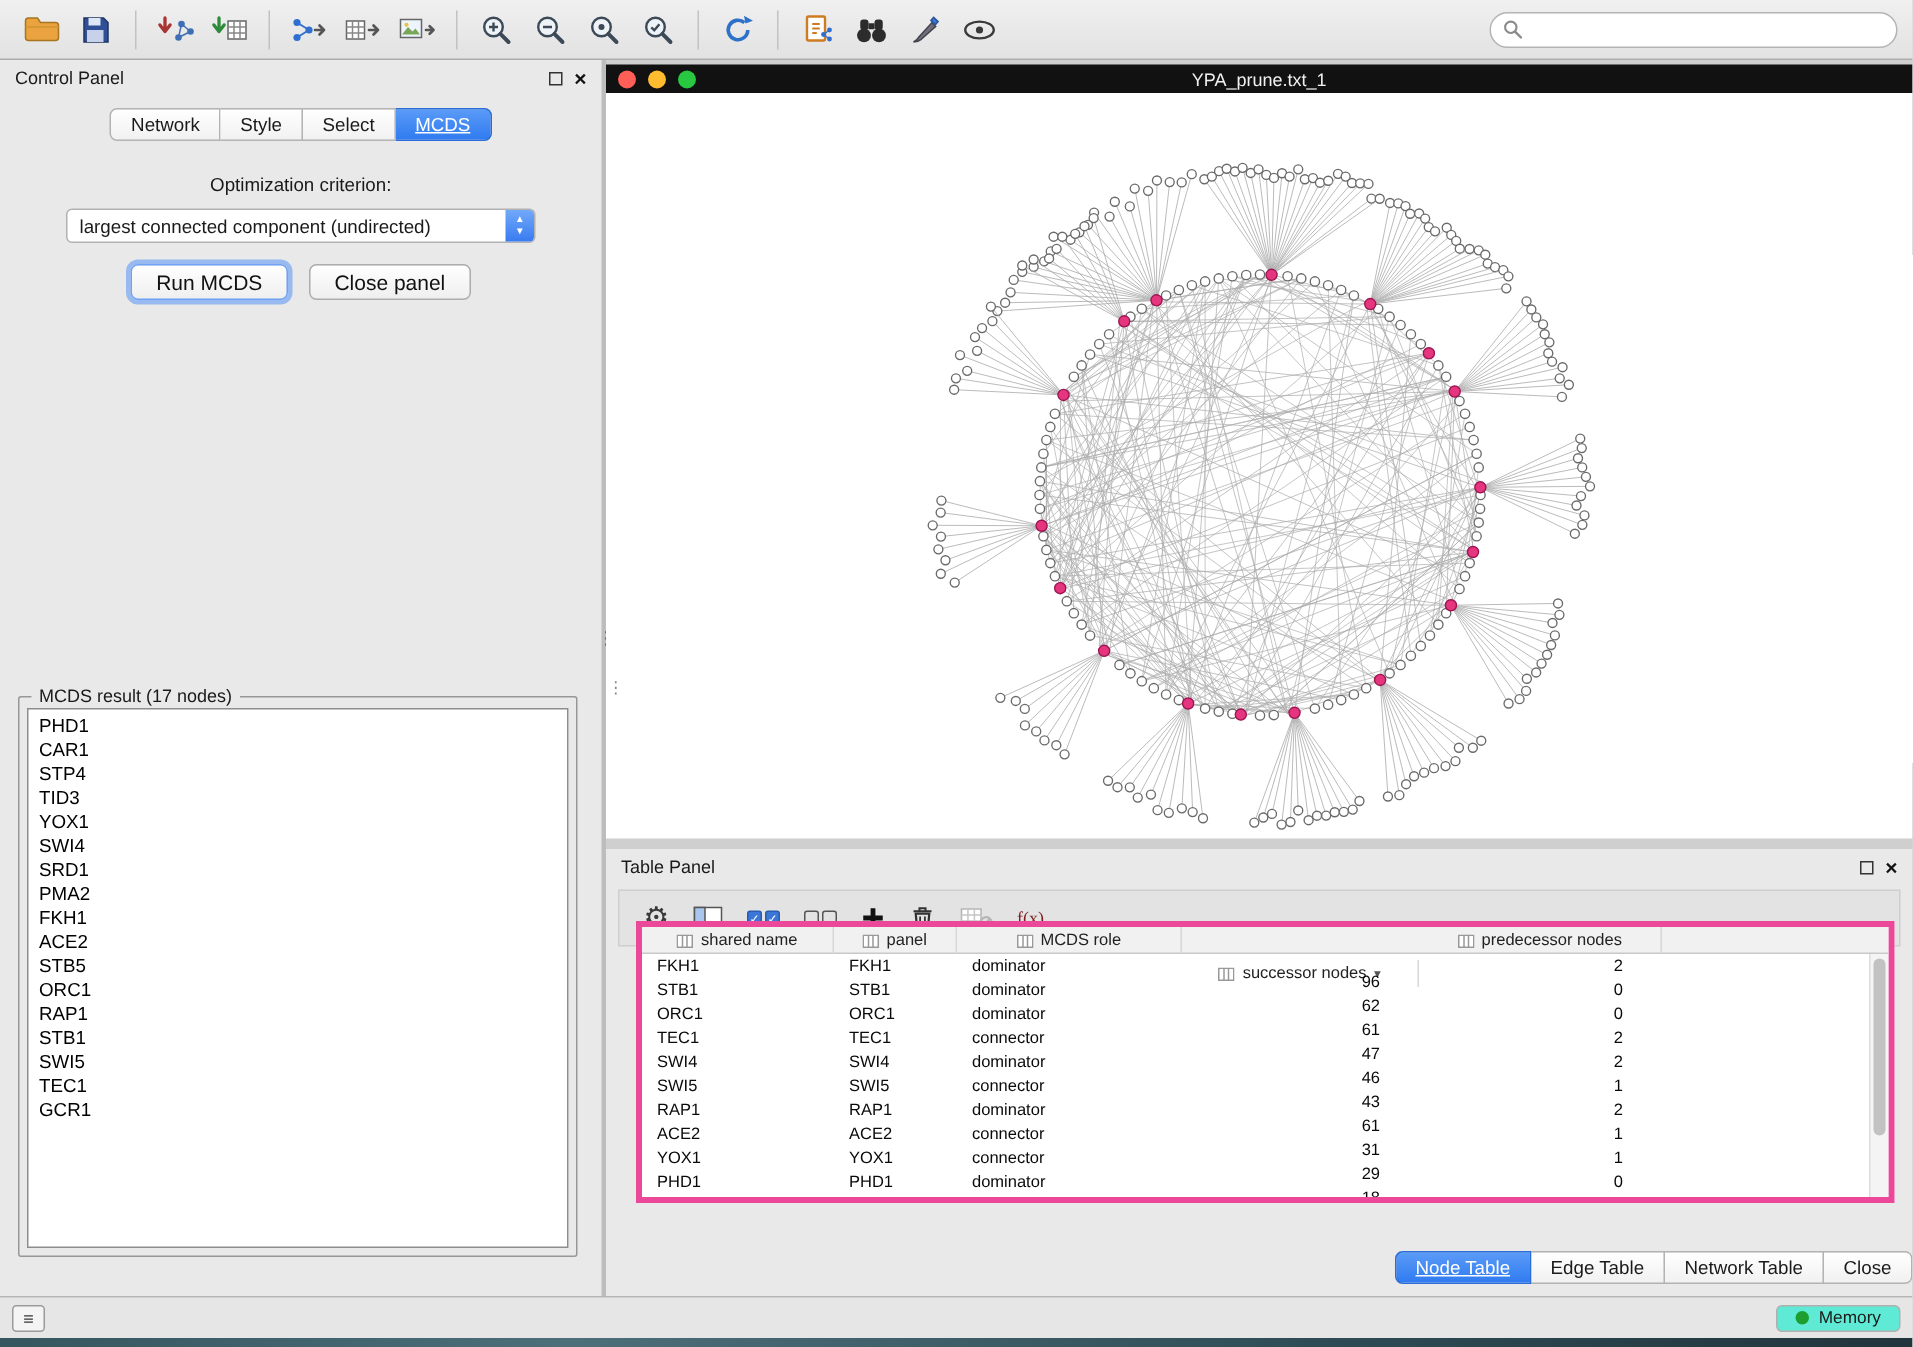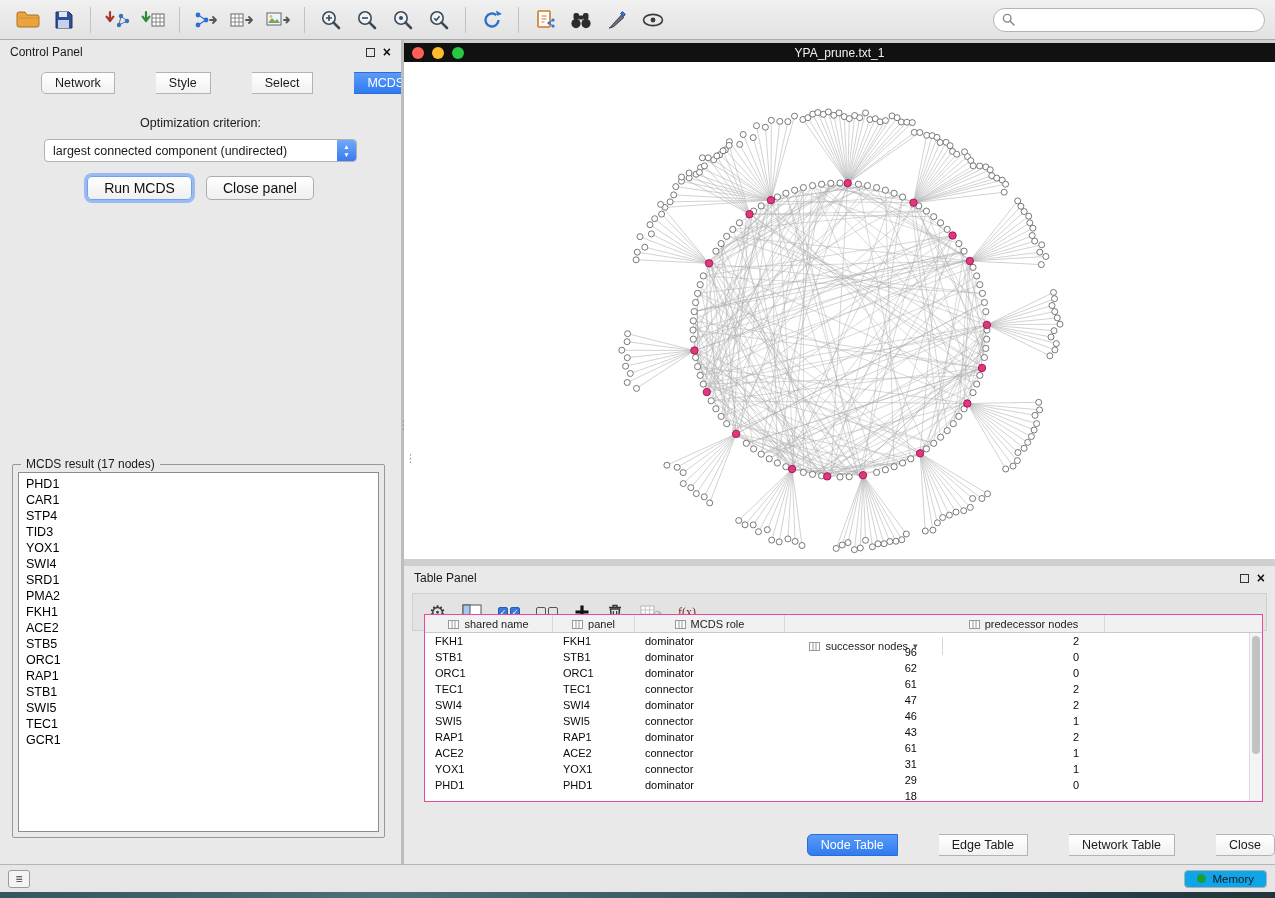--- a/index.html
+++ b/index.html
@@ -23,24 +23,24 @@
   
   .control-panel { position:absolute; left:0; top:40px; width:401px; height:824px; background:#e9e9e9; }
   .panel-header { height:24px; display:flex; align-items:center; padding:0 10px; gap:8px; }
   .panel-title { font-size:12px; color:#1a1a1a; }
   .panel-header .spacer { flex:1; }
   .win-float { width:9px; height:9px; border:1.4px solid #333; display:inline-block; }
   .win-close { font-size:14px; color:#111; line-height:1; font-weight:bold; }
 
   .seg { display:inline-flex; }
   .seg .tab { padding:3px 13px; font-size:12.5px; background:linear-gradient(#ffffff,#f1f1f1);
-    border:1px solid #b3b3b3; border-left:none; color:#1a1a1a; white-space:nowrap;margin-left:41px; }
+    border:1px solid #b3b3b3; border-left:none; color:#1a1a1a; white-space:nowrap; }
   .seg .tab:first-child { border-left:1px solid #b3b3b3; border-radius:5px 0 0 5px; }
   .seg .tab:last-child { border-radius:0 5px 5px 0; }
-  .seg .tab.active { background:linear-gradient(#5b9bf8,#2f7bf0); color:#fff; border-color:#2a6cd8; }
+  .seg .tab.active { background:linear-gradient(#5b9bf8,#2f7bf0); color:#fff; border-color:#2a6cd8;text-decoration:underline; }
   .cp-tabs { text-align:center; margin-top:8px; }
 
   .opt-label { text-align:center; margin-top:22px; font-size:12.5px; }
   .mac-select { margin:9px 44px 0 44px; height:23px; background:#fff; border:1px solid #b2b2b2;
     border-radius:4px; display:flex; align-items:center; overflow:hidden; }
   .mac-select .val { flex:1; padding:0 8px; font-size:12.5px; white-space:nowrap; }
   .mac-select .stepper { width:19px; height:23px; background:linear-gradient(#74abfa,#3579ef);
     color:#fff; display:flex; flex-direction:column; align-items:center; justify-content:center; font-size:6.5px; line-height:1.1; }
 
   .cp-buttons { display:flex; justify-content:center; gap:14px; margin-top:14px; }
@@ -71,42 +71,42 @@
   .tp-toolbar { margin:3px 8px 0 8px; height:38px; background:#e3e3e3; border:1px solid #cfcfcf;
     display:flex; align-items:center; gap:16px; padding:0 16px; }
   .tpi { display:flex; align-items:center; justify-content:center; height:26px; }
   .gear-glyph { font-size:19px; color:#3a3a3a; }
   .fx { font-family:"Liberation Serif", serif; font-size:12px; color:#7f1d1d; }
   .chk-pair { display:flex; gap:2px; }
   .chk { width:10px; height:10px; border:1.3px solid #555; border-radius:2px; font-size:8px; line-height:9px; text-align:center; }
   .chk.on { background:#3b77d8; border-color:#2a5cae; color:#fff; }
 
   .table-wrap { position:absolute; left:20px; right:12px; top:48px; bottom:62px; background:#fff;
-    border:1px solid #ec4899; overflow:hidden; }
+    border:4px solid #ec4899; overflow:hidden; }
   .thead { display:flex; background:#f1f1f1; border-bottom:1px solid #c9c9c9; height:18px; }
   .th { display:flex; align-items:center; justify-content:center; gap:5px; font-size:11px; color:#222;
     border-right:1px solid #d8d8d8; height:18px; }
   .sort { font-size:9px; color:#555; }
   .c-shared { width:128px; } .c-name { width:82px; } .c-role { width:150px; } .c-succ { width:158px;margin-top:22px; } .c-pred { width:162px; }
   .tbody { position:relative; }
   .trow { display:flex; height:16px; align-items:center; }
   .tcell { font-size:11px; color:#0a0a0a; padding:0 10px; overflow:hidden; white-space:nowrap; }
   .tcell.num { text-align:right; padding-right:26px; }
   .scrollbar { position:absolute; right:0; top:18px; bottom:0; width:13px; background:#f4f4f4; border-left:1px solid #ddd; }
   .thumb { position:absolute; top:3px; left:2px; width:8px; height:118px; background:#c2c2c2; border-radius:5px; }
 
   .tp-tabs { position:absolute; left:0; right:0; bottom:8px; text-align:right; }
 
   
   .status-bar { position:absolute; left:0; top:864px; width:1275px; height:28px; background:#e6e6e6;
     border-top:1px solid #b5b5b5; display:flex; align-items:center; padding:0 8px; }
   .list-btn { width:22px; height:18px; border:1px solid #9a9a9a; border-radius:3px; background:#f4f4f4;
     display:flex; align-items:center; justify-content:center; font-size:12px; color:#333; }
   .status-bar .spacer { flex:1; }
-  .memory-btn { display:flex; align-items:center; gap:6px; background:#0ea5e9; border:1px solid #b0b0b0;
+  .memory-btn { display:flex; align-items:center; gap:6px; background:#5eead4; border:1px solid #b0b0b0;
     border-radius:4px; padding:2px 12px; font-size:11.5px; }
   .green-dot { width:9px; height:9px; border-radius:50%; background:#1d9e2f; }
 
   .desktop-strip { position:absolute; left:0; top:892px; width:1275px; height:6px;
     background:linear-gradient(90deg,#35565f,#4d6f7a 30%,#2e4b55 70%,#22343c); }
 
   svg.icon { display:block; }
 </style>
 </head>
 <body>

